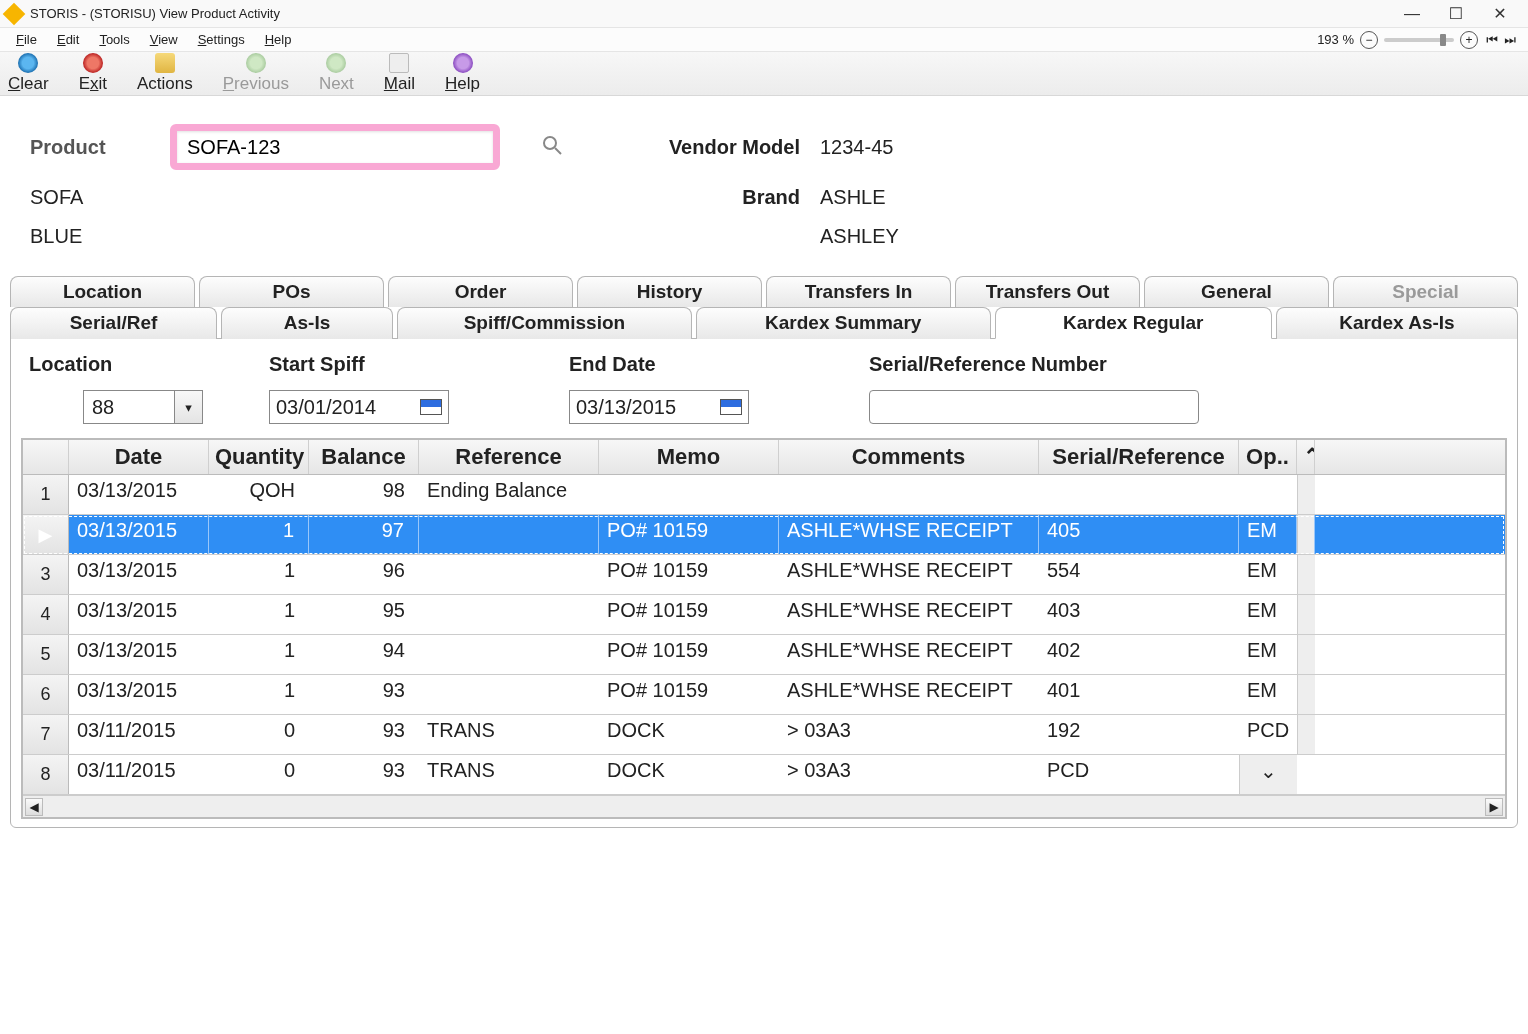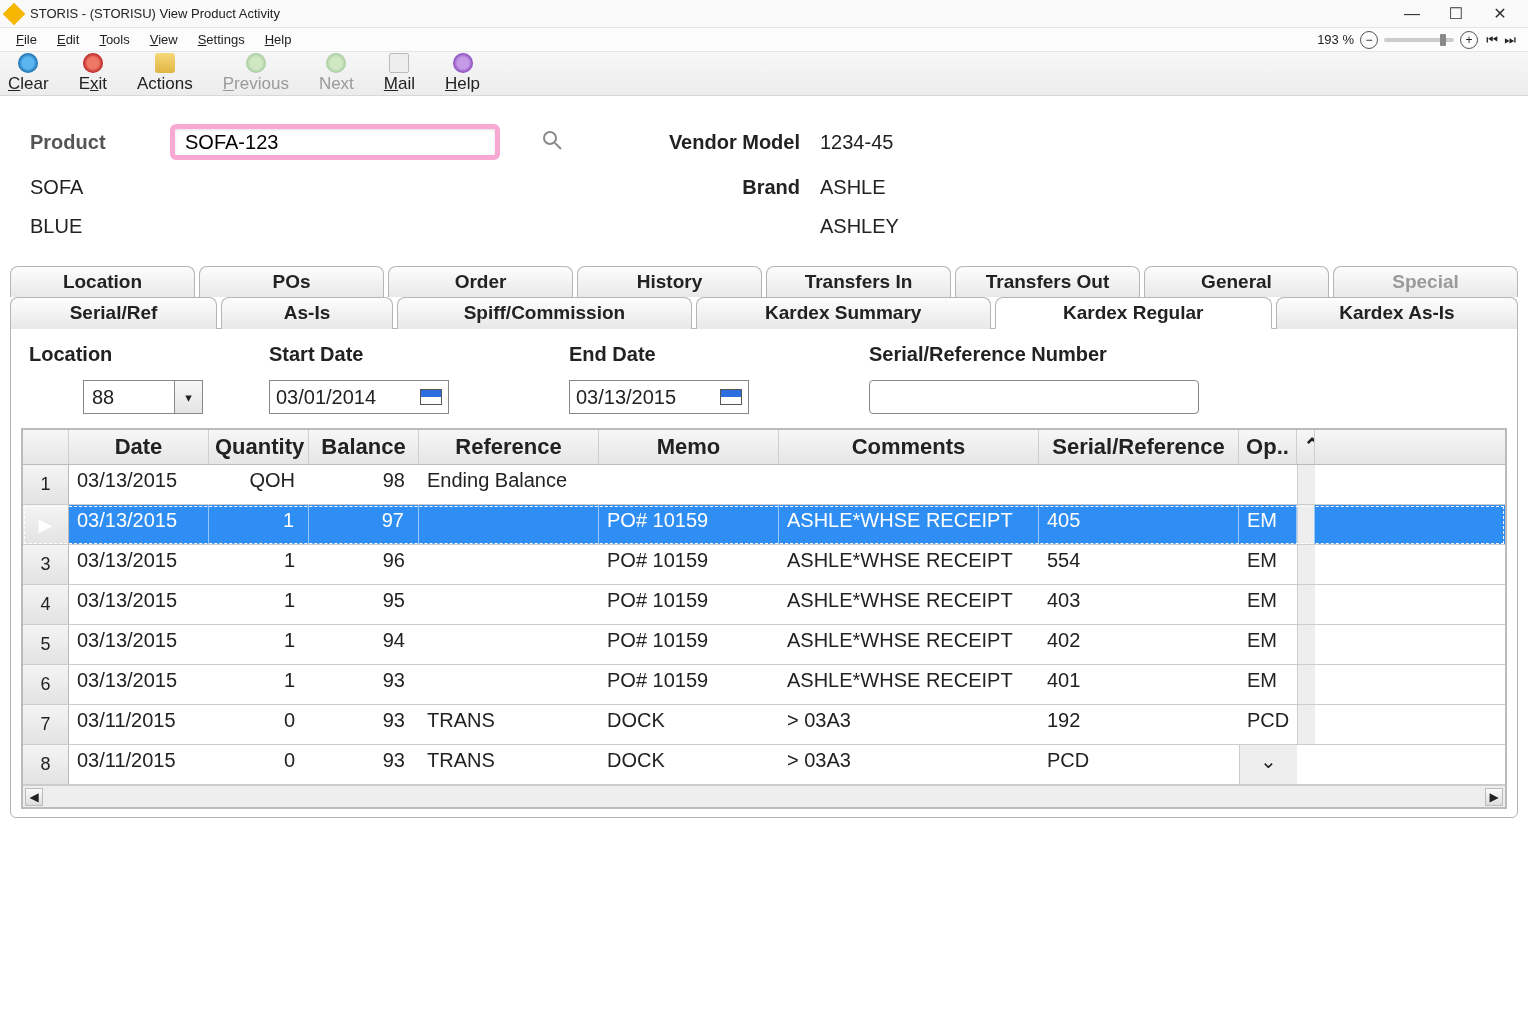--- a/index.html
+++ b/index.html
@@ -93,22 +93,22 @@
     grid-template-columns: 140px 370px 40px 240px 260px;
     row-gap: 16px;
     align-items: center;
     font-size: 20px;
     margin-bottom: 20px;
   }
   .info-grid .lbl { font-weight: 700; color: #555; }
   .info-grid .lbl-right { text-align: right; padding-right: 20px; font-weight: 700;}
   .info-grid .val { font-size: 20px; }
   .product-input {
-    width: 330px; height: 36px;
-    border: 5px solid #f9a8d4; border-radius: 6px;
+    width: 330px; height: 46px;
+    border: 7px solid #f9a8d4; border-radius: 6px;
     padding: 2px 10px; font-size: 20px;
     background: #fff;
     box-shadow: inset 0 1px 3px rgba(0,0,0,0.12);
   }
   .search-icon {
     width: 24px; height: 24px;
     display:inline-block;
   }
   
   .tabs-container { padding: 0 10px; }
@@ -322,21 +322,21 @@
 
     <div class="filter-row">
       <div class="filter-col">
         <div class="flabel">Location</div>
         <div class="loc-select">
           <div class="loc-val">88</div>
           <div class="loc-btn">▾</div>
         </div>
       </div>
       <div class="filter-col">
-        <div class="flabel">Start Date</div>
+        <div class="flabel">Start Spiff</div>
         <div class="date-field">
           <span>03/01/2014</span>
           <span class="date-swatch"></span>
         </div>
       </div>
       <div class="filter-col">
         <div class="flabel">End Date</div>
         <div class="date-field">
           <span>03/13/2015</span>
           <span class="date-swatch"></span>

